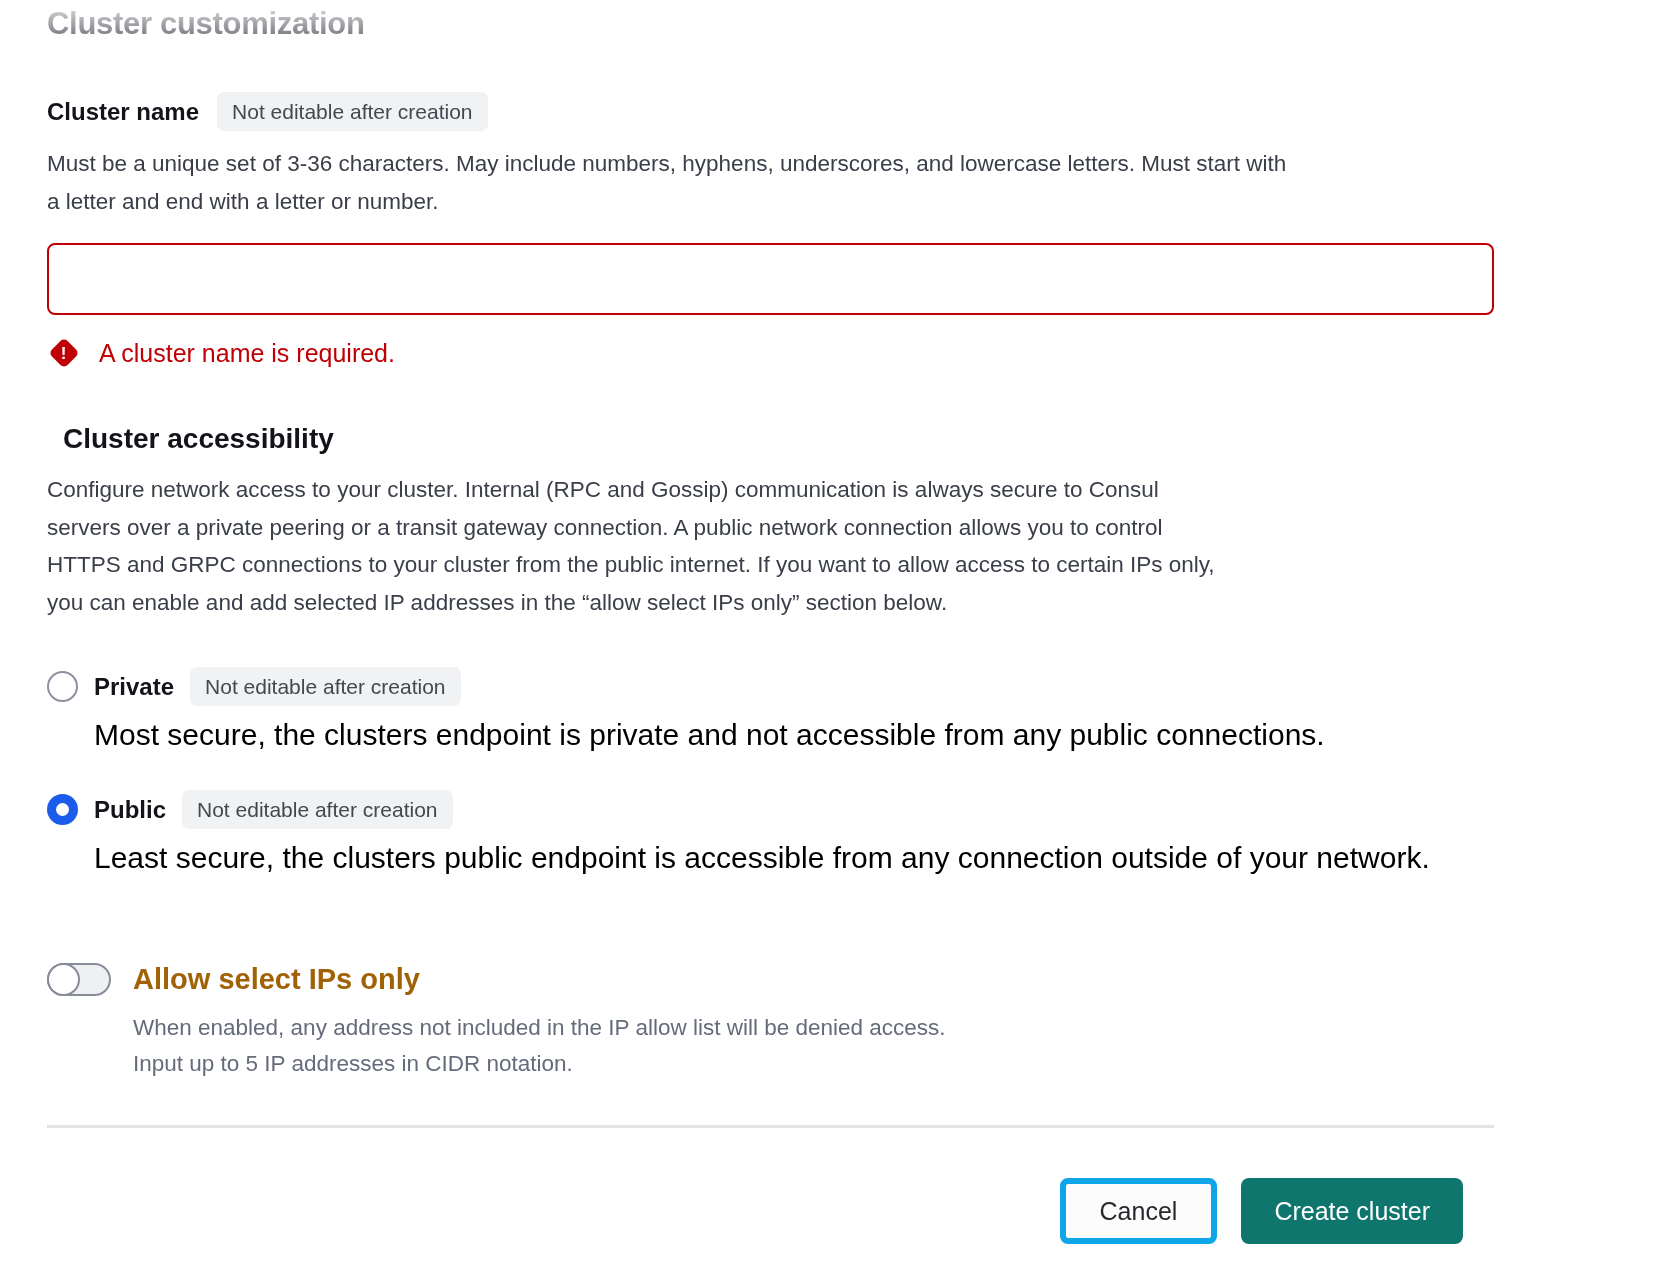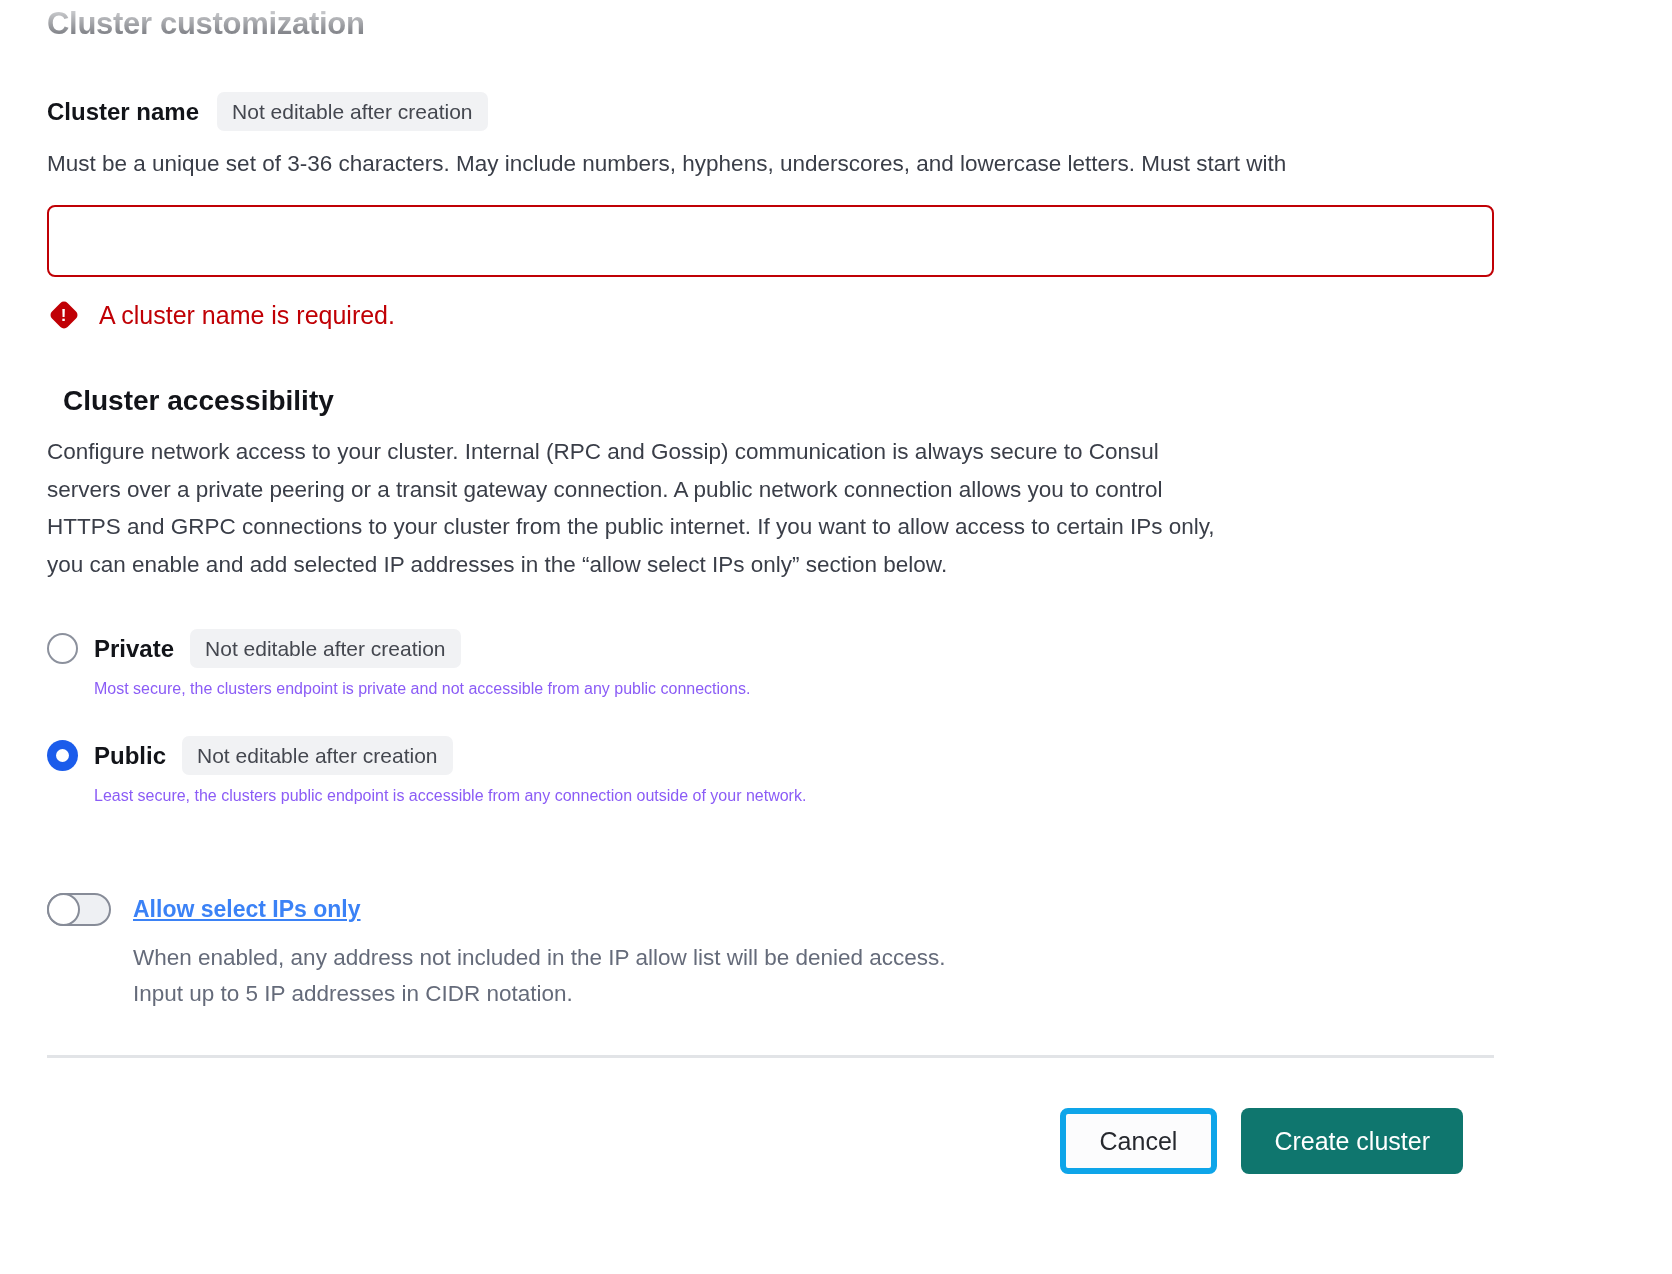--- a/index.html
+++ b/index.html
@@ -67,35 +67,35 @@
     border: 2px solid #8c919d; background: #fff;
     flex: none; position: relative; cursor: pointer;
   }
   .radio.checked { border: none; background: #1b5ceb; }
   .radio.checked::after {
     content: ""; position: absolute;
     width: 13px; height: 13px; border-radius: 50%;
     background: #fff; left: 9px; top: 9px;
   }
   .option-label { font-size: 24px; font-weight: 700; color: #121419; }
-  .option-desc { margin: 12px 0 0 47px; font-size: 16px; color: #8b5cf6; }
+  .option-desc { margin: 12px 0 0 47px; font-size: 30px; color: #000000; }
 
   .toggle-block { margin-top: 88px; }
   .toggle-row { display: flex; align-items: center; gap: 22px; }
   .toggle {
     width: 64px; height: 33px; border-radius: 20px;
     border: 2px solid #878c98; background: #eef0f3;
     position: relative; flex: none; cursor: pointer;
   }
   .toggle-knob {
     position: absolute; left: -2px; top: -2px;
     width: 33px; height: 33px; border-radius: 50%;
     background: #fff; border: 2px solid #878c98;
   }
-  .toggle-label { font-size: 23px; font-weight: 700; color: #3b82f6; text-decoration: underline; }
+  .toggle-label { font-size: 29px; font-weight: 700; color: #a16207; }
   .toggle-desc { margin: 14px 0 0 86px; font-size: 22.5px; line-height: 35.5px; color: #656b7a; }
 
   .divider { border: none; height: 3px; background: #e2e4e7; margin-top: 44px; }
 
   .actions {
     display: flex; justify-content: flex-end; align-items: center;
     gap: 24px; margin-top: 50px; padding-right: 31px;
   }
   .btn {
     height: 66px; border-radius: 8px; font-size: 25px;
@@ -118,20 +118,21 @@
 
   <h1 class="page-title">Cluster customization</h1>
 
   <section>
     <div class="label-row">
       <span class="field-label">Cluster name</span>
       <span class="badge">Not editable after creation</span>
     </div>
     <div class="helper">
       <div>Must be a unique set of 3-36 characters. May include numbers, hyphens, underscores, and lowercase letters. Must start with</div>
+      <div>a letter and end with a letter or number.</div>
     </div>
     <input class="text-input" type="text" value="" style="">
     <div class="error-row">
       <span class="error-icon">
           <span>!</span>
         </span>
       <span class="error-text">A cluster name is required.</span>
     </div>
   </section>
 

